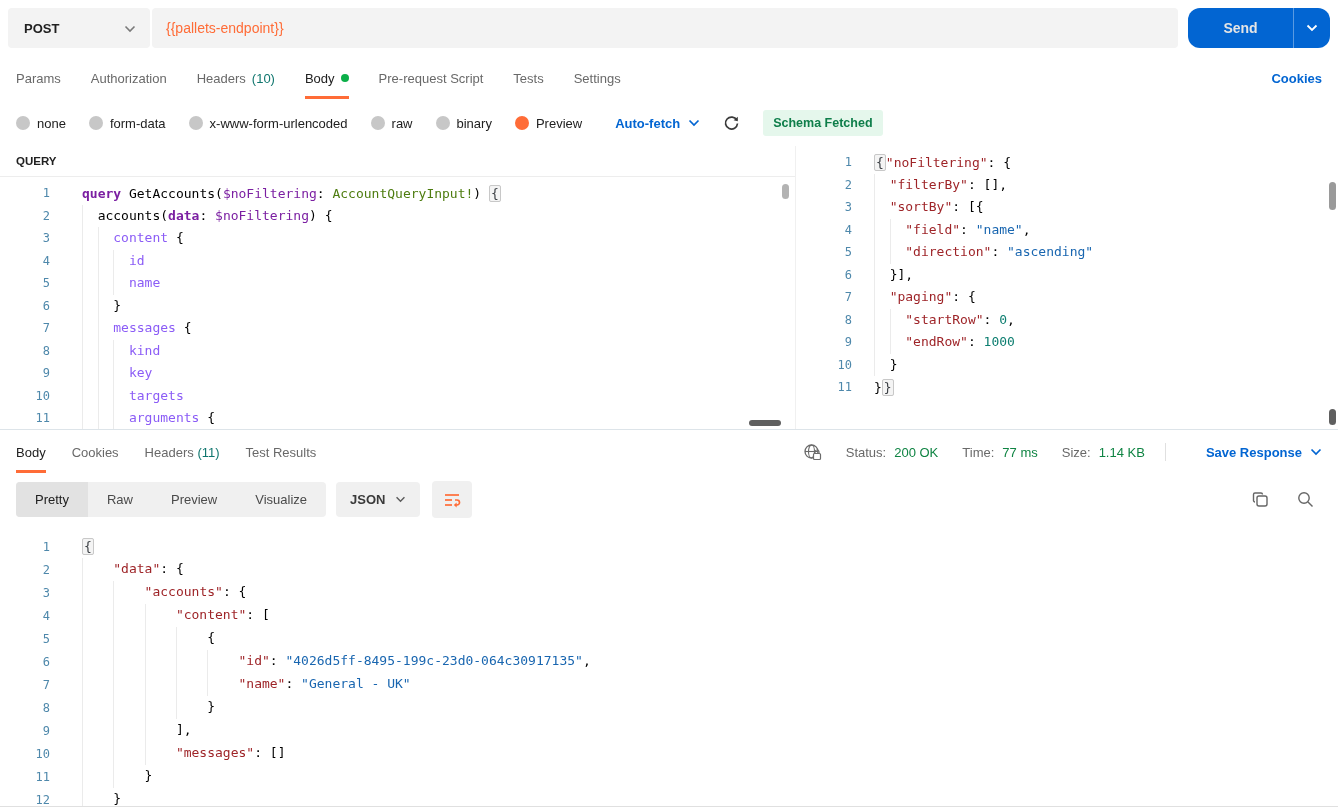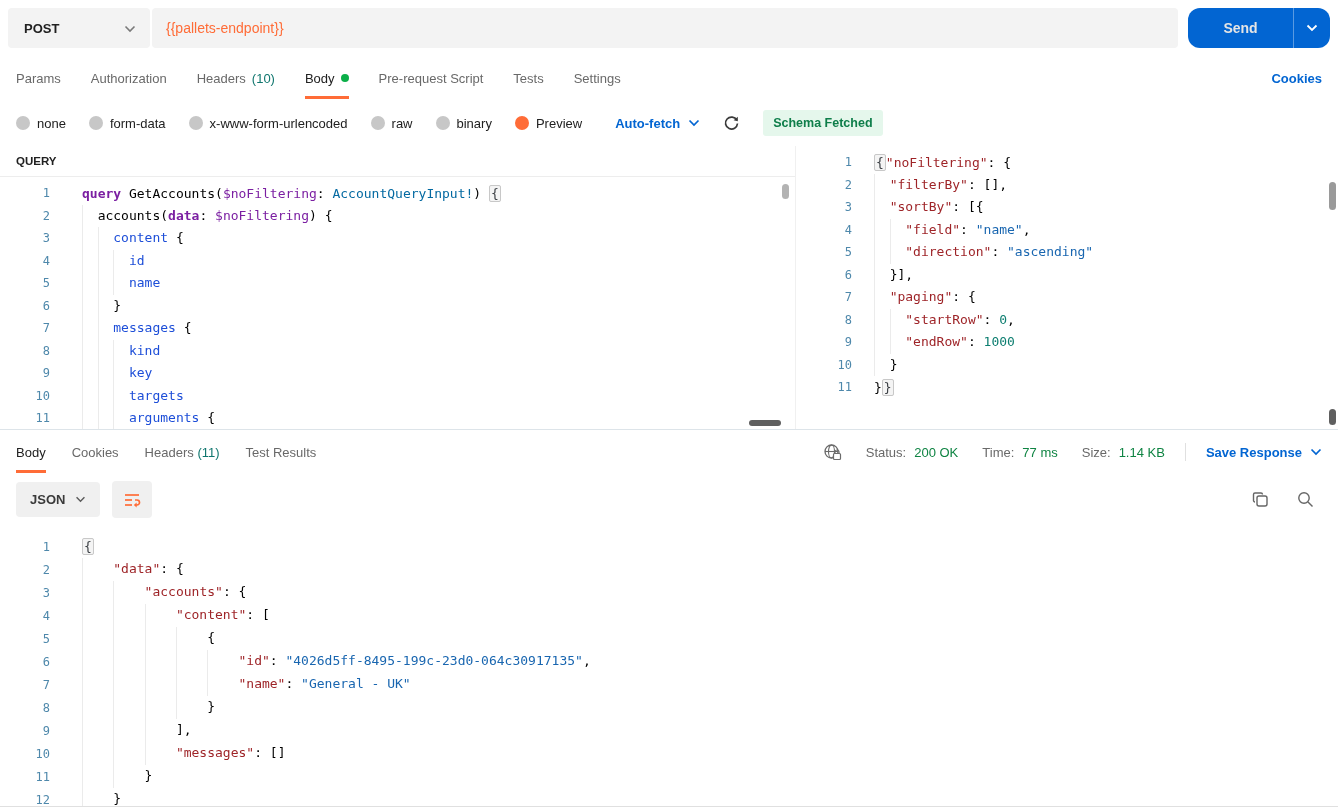--- a/index.html
+++ b/index.html
@@ -50,39 +50,39 @@
     font-family:"DejaVu Sans Mono", monospace; font-size:13px; }
   .resp-row { height:23px; }
   .gutter { width:50px; text-align:right; color:#4e88ab; font-size:12px; flex-shrink:0;
     font-family:"DejaVu Sans Mono", monospace; }
   .codeln { padding-left:32px; white-space:pre; color:#3c4045; }
   .panel-right .gutter { width:56px; }
   .panel-right .codeln { padding-left:22px; }
   .ind { display:inline-block; height:22.5px; vertical-align:middle; border-left:1px solid #ebebeb; }
   .tok-kw { color:#7b1fa2; font-weight:700; }
   .tok-var { color:#7b1fa2; }
-  .tok-ty { color:#0369a1; }
-  .tok-fi { color:#1d4ed8; }
+  .tok-ty { color:#4d7c0f; }
+  .tok-fi { color:#8b5cf6; }
   .tok-pl { color:#000000; }
   .tok-key { color:#9e2428; }
   .tok-str { color:#1966b0; }
   .tok-num { color:#0d7e70; }
   .tok-fold { color:#3c4045; border:1px solid #c8c8c8; background:#f4f4f4; border-radius:2px; padding:0 1px; }
   .vthumb { position:absolute; width:7px; border-radius:4px; background:#b3b3b3; }
   .hthumb { position:absolute; height:6px; border-radius:3px; background:#5f5f5f; }
   
   .resp-bar { display:flex; align-items:center; height:44px; padding:0 16px; color:#696969; }
   .resp-tab { margin-right:26px; padding:13px 0 10px 0; border-bottom:3px solid transparent; cursor:pointer; }
   .resp-tab.active { color:#212121; border-bottom-color:#ff6c37; }
   .resp-meta { margin-left:auto; display:flex; align-items:center; gap:8px; }
   .meta-label { color:#696969; }
   .meta-value { color:#0f8443; }
   .meta-gap { width:8px; }
   .meta-divider { width:1px; height:18px; background:#e0e0e0; margin:0 12px; }
-  .save-resp { color:#0265d2; font-weight:700; display:flex; align-items:center; gap:8px; cursor:pointer; }
+  .save-resp { color:#0265d2; font-weight:700; display:flex; align-items:center; gap:8px; cursor:pointer;margin-left:20px; }
   
   .view-bar { display:flex; align-items:center; padding:7px 16px 8px 16px; gap:10px; }
   .segmented { display:flex; background:#f0f0f0; border-radius:4px; overflow:hidden; color:#4a4a4a; }
   .seg-item { padding:10px 19px; cursor:pointer; }
   .seg-item.active { background:#e2e2e2; color:#212121; }
   .json-dd { display:flex; align-items:center; gap:10px; background:#f0f0f0; border-radius:4px;
     padding:10px 14px; font-weight:700; color:#3a3a3a; cursor:pointer; }
   .wrap-btn { background:#f0f0f0; border-radius:4px; width:40px; height:37px;
     display:flex; align-items:center; justify-content:center; cursor:pointer; margin-left:2px; }
   .view-icons { margin-left:auto; display:flex; align-items:center; gap:28px; padding-right:8px; }
@@ -318,20 +318,26 @@
     <span class="save-resp">
       <span>Save Response</span>
       <svg width="12" height="8" viewBox="0 0 12 8">
           <polyline points="1.5,1.5 6,6 10.5,1.5" fill="none" stroke="#0265d2" stroke-width="1.7"></polyline>
         </svg>
     </span>
   </div>
 </div>
 
 <div class="view-bar">
+  <div class="segmented">
+    <div class="seg-item active">Pretty</div>
+    <div class="seg-item">Raw</div>
+    <div class="seg-item">Preview</div>
+    <div class="seg-item">Visualize</div>
+  </div>
   <div class="json-dd">
     <span>JSON</span>
     <svg width="11" height="7" viewBox="0 0 12 8">
         <polyline points="1.5,1.5 6,6 10.5,1.5" fill="none" stroke="#5a5a5a" stroke-width="1.6"></polyline>
       </svg>
   </div>
   <div class="wrap-btn">
     <svg width="18" height="16" viewBox="0 0 18 16">
       <line x1="2" y1="3" x2="16" y2="3" stroke="#ff6c37" stroke-width="1.7"></line>
       <line x1="2" y1="8" x2="9" y2="8" stroke="#ff6c37" stroke-width="1.7"></line>

